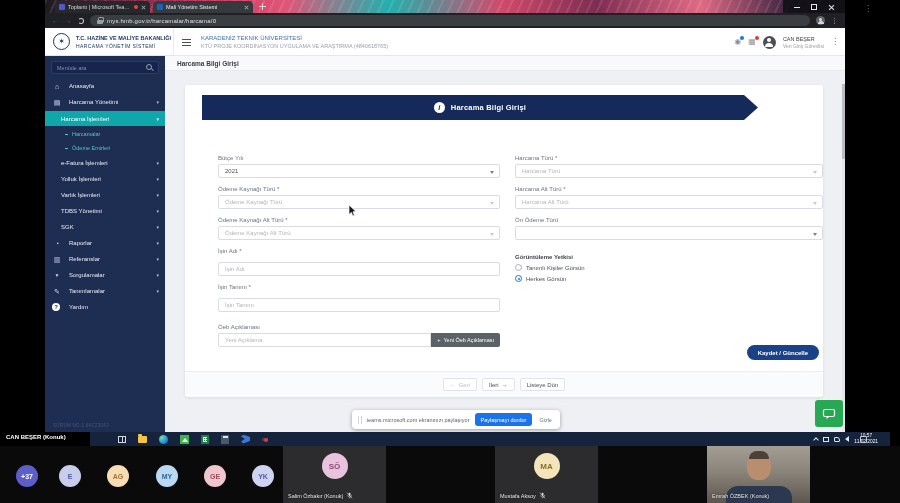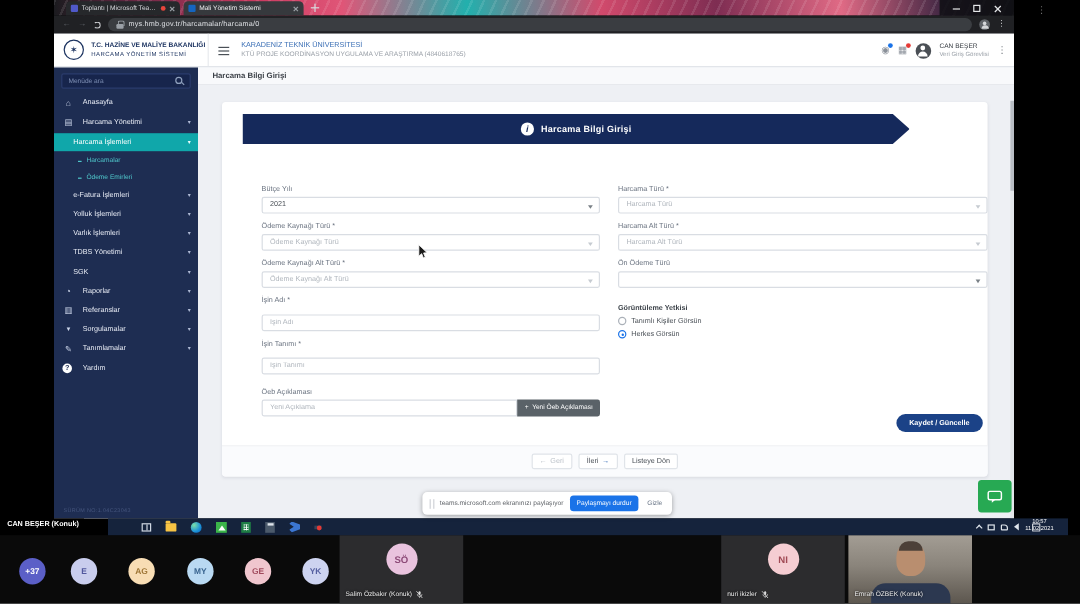--- a/index.html
+++ b/index.html
@@ -493,24 +493,24 @@
       <div class="tname">
           <span>Salim Özbakır (Konuk)</span>
         <svg width="7" height="7" viewBox="0 0 10 10">
             <rect x="4" y="1" width="2.4" height="4.5" rx="1.2" fill="#ddd"></rect>
             <path d="M2.5 4.5a2.8 2.8 0 0 0 5.6 0" stroke="#ddd" fill="none" stroke-width=".8"></path>
             <line x1="5.2" y1="7.3" x2="5.2" y2="9" stroke="#ddd" stroke-width=".8"></line>
             <line x1="1.5" y1="1" x2="8.5" y2="9" stroke="#ddd" stroke-width="1"></line>
           </svg>
       </div>
     </div>
-    <div class="tile" style="left:601px;width:103px">
-      <div class="tava" style="background:#f5cdd2;color:#a04a55">NI</div>
+    <div class="tile" style="left:495px;width:103px">
+      <div class="tava" style="background:#f4e4ba;color:#8a6d2f">MA</div>
       <div class="tname">
-          <span>nuri ikizler</span>
+          <span>Mustafa Aksoy</span>
         <svg width="7" height="7" viewBox="0 0 10 10">
             <rect x="4" y="1" width="2.4" height="4.5" rx="1.2" fill="#ddd"></rect>
             <path d="M2.5 4.5a2.8 2.8 0 0 0 5.6 0" stroke="#ddd" fill="none" stroke-width=".8"></path>
             <line x1="5.2" y1="7.3" x2="5.2" y2="9" stroke="#ddd" stroke-width=".8"></line>
             <line x1="1.5" y1="1" x2="8.5" y2="9" stroke="#ddd" stroke-width="1"></line>
           </svg>
       </div>
     </div>
     <div class="tile vid" style="left:707px;width:103px">
       <div class="vhead"></div>

